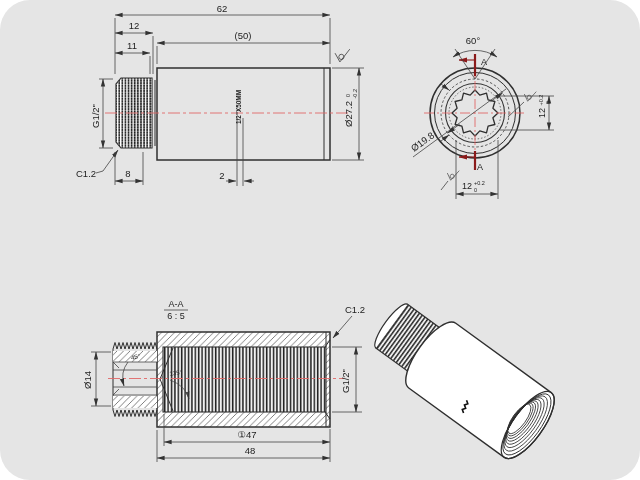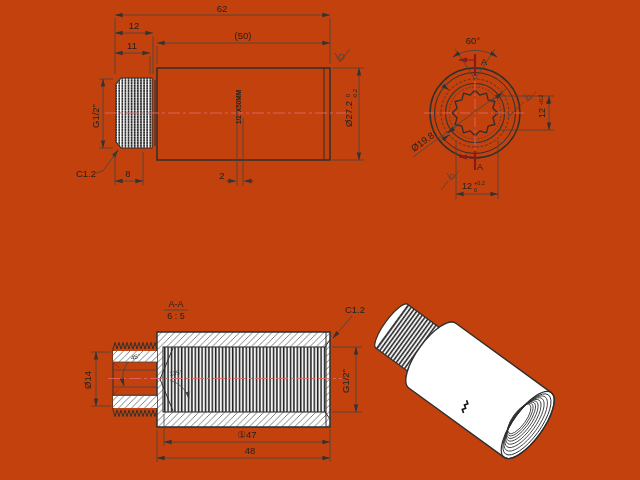--- a/index.html
+++ b/index.html
@@ -1,16 +1,16 @@
 <!DOCTYPE html>
 <html><head>
 <meta charset="utf-8">
 <style>
   html,body{margin:0;padding:0;background:#fff;}
-  .canvas{position:relative;width:640px;height:480px;background:#c2410c;overflow:hidden;}
+  .canvas{position:relative;width:640px;height:480px;background:#e5e5e5;overflow:hidden;border-radius:30px;}
   svg{display:block;}
   text{font-family:"Liberation Sans","DejaVu Sans",sans-serif;fill:#222;}
   .dim{font-size:9.5px;}
   .dimsm{font-size:5.5px;}
   .seclab{font-size:9px;}
   .tiny{font-size:6.2px;}
   .mark{font-size:6.4px;font-weight:bold;}
   .thin{stroke:#444;stroke-width:0.8;fill:none;}
   .outline{stroke:#2f2f2f;stroke-width:1.5;fill:none;}
   .outline2{stroke:#2f2f2f;stroke-width:1;fill:none;}

